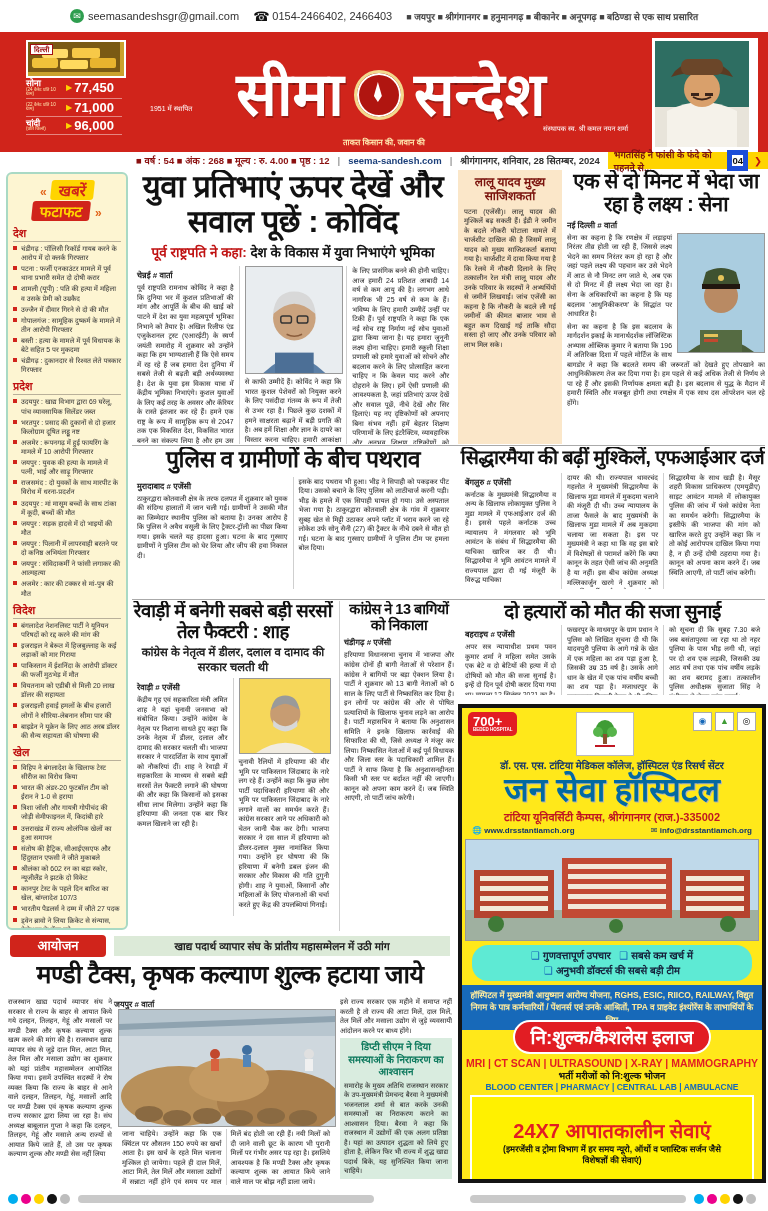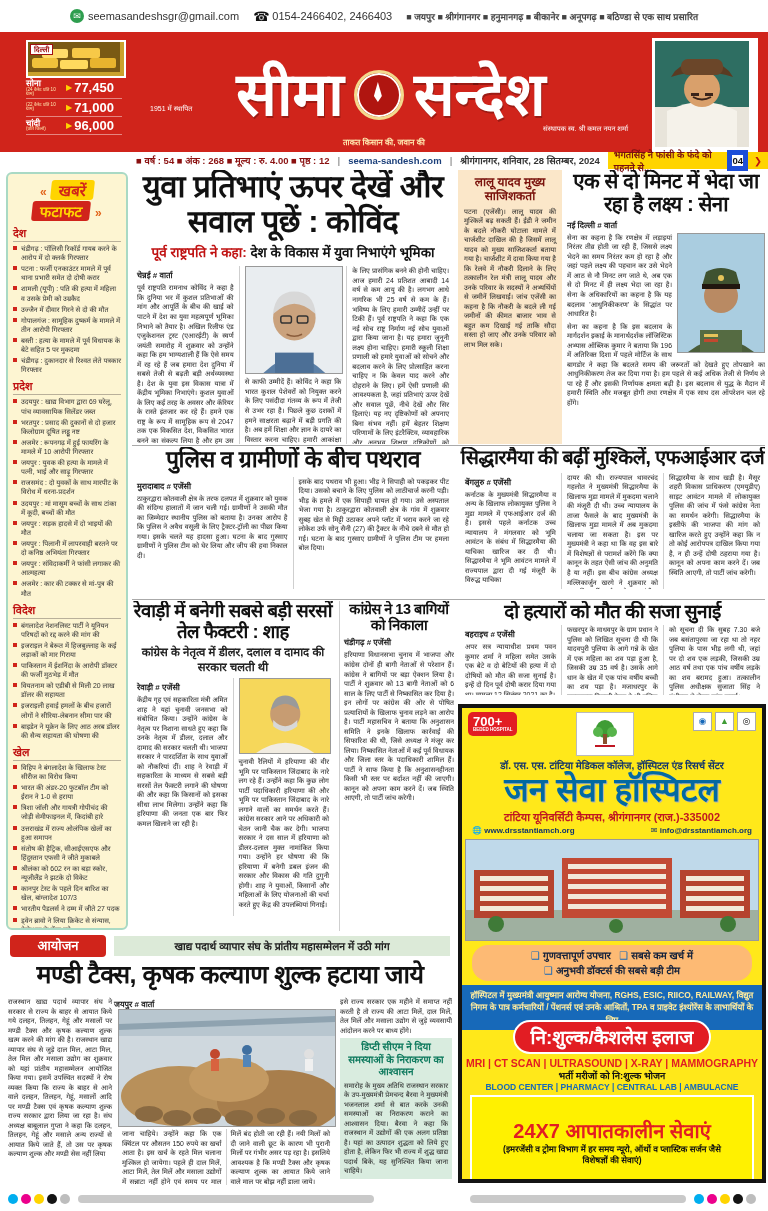--- a/index.html
+++ b/index.html
@@ -108,21 +108,21 @@
   .ad-beds{background:#e21d23;color:#fff;font-weight:900;font-size:13px;line-height:1;padding:3px 5px;border-radius:5px;text-align:left;}
   .ad-beds small{display:block;font-size:4.5px;font-weight:bold;}
   .ad-logo{width:56px;height:42px;background:#fff;border:1px solid #bbb;display:flex;align-items:center;justify-content:center;}
   .ad-certs{display:flex;gap:3px;}
   .ad-cert{width:17px;height:17px;background:#fff;border:1px solid #aaa;font-size:9px;line-height:17px;}
   .ad-college{font-size:10px;font-weight:bold;color:#14366b;margin-top:2px;}
   .ad-name{font-size:33px;font-weight:900;color:#0369a1;line-height:1.1;text-shadow:1px 1px 0 #b5b5b5;}
   .ad-addr{font-size:11px;font-weight:900;color:#c01622;margin-top:1px;}
   .ad-webrow{display:flex;justify-content:space-between;padding:2px 10px;font-size:8px;font-weight:bold;color:#14366b;}
   .ad-building{width:292px;height:100px;margin:2px auto 0;}
-  .ad-feature{background:#fdba74;border-radius:16px;margin:4px 10px;padding:3px 12px;font-size:10px;font-weight:bold;color:#14213b;line-height:1.5;}
+  .ad-feature{background:#5eead4;border-radius:16px;margin:4px 10px;padding:3px 12px;font-size:10px;font-weight:bold;color:#14213b;line-height:1.5;}
   .ad-feature .q{color:#1769b9;margin-right:3px;}
   .ad-blue{background:#1769b9;color:#ffec9e;font-size:8.4px;font-weight:bold;padding:4px 8px;line-height:1.45;}
   .ad-pill{display:inline-block;background:#e21d23;color:#fff;font-size:19px;font-weight:900;
            border:2px solid #fff;border-radius:20px;padding:2px 16px;margin-top:-11px;position:relative;}
   .ad-serv1{color:#e21d23;font-weight:700;font-size:10.5px;margin-top:3px;}
   .ad-food{color:#111;font-weight:900;font-size:9.5px;}
   .ad-serv2{color:#1769b9;font-weight:900;font-size:8.5px;}
   .ad-emg{background:#fff100;border:2px solid #fff;margin:3px 8px 0;padding:20px;}
   .ad-emg .big{color:#e21d23;font-size:20px;font-weight:900;}
   .ad-emg .sub{color:#111;font-size:8.5px;font-weight:bold;line-height:1.3;}

